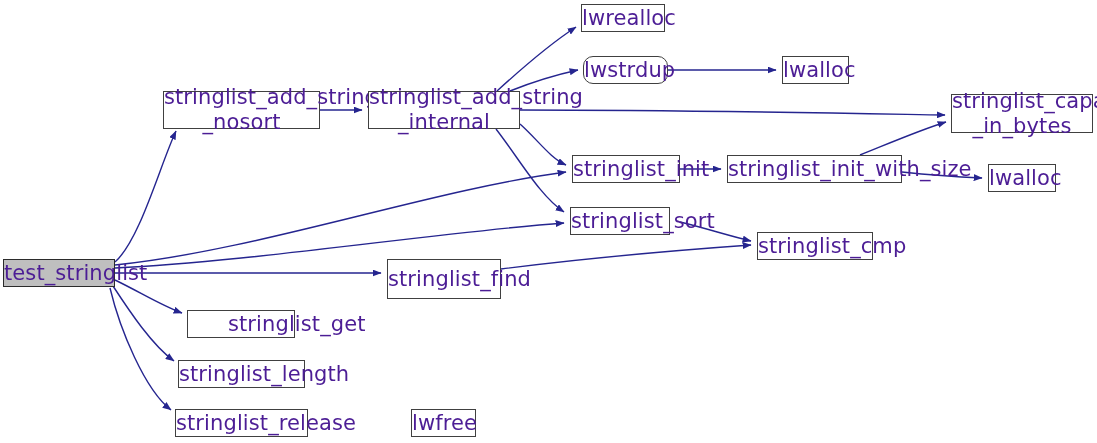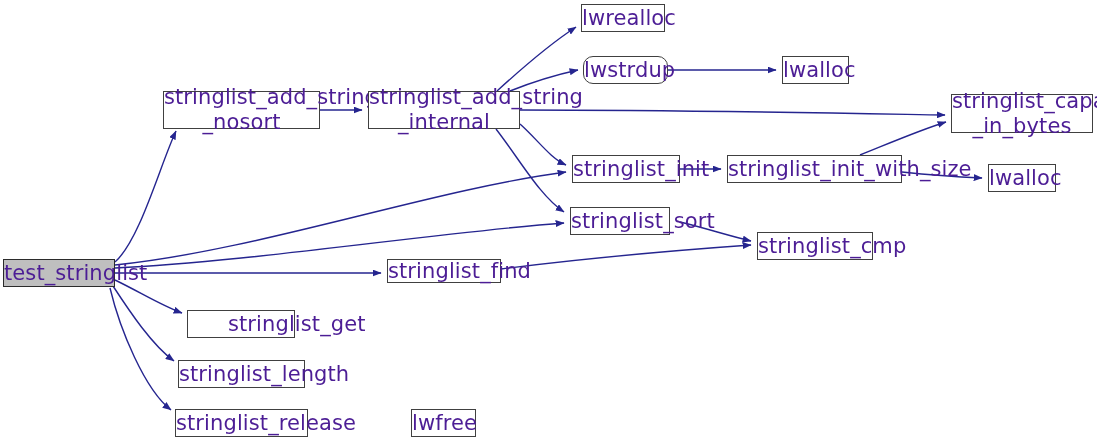--- a/index.html
+++ b/index.html
@@ -90,19 +90,19 @@
       <div class="node" style="left: 581px; top: 4px; width: 84px; height: 28px;"><span class="node-label">lwrealloc</span></div>
       <div class="node" style="left: 583px; top: 56px; width: 85px; height: 28px; border-radius: 10px;"><span class="node-label">lwstrdup</span></div>
       <div class="node" style="left: 782px; top: 56px; width: 67px; height: 28px;"><span class="node-label">lwalloc</span></div>
       <div class="node" style="left: 951px; top: 94px; width: 142px; height: 39px;"><span class="node-label">stringlist_capacity
 _in_bytes</span></div>
       <div class="node" style="left: 572px; top: 155px; width: 108px; height: 28px;"><span class="node-label">stringlist_init</span></div>
       <div class="node" style="left: 727px; top: 155px; width: 175px; height: 28px;"><span class="node-label">stringlist_init_with_size</span></div>
       <div class="node" style="left: 988px; top: 164px; width: 68px; height: 28px;"><span class="node-label">lwalloc</span></div>
       <div class="node" style="left: 570px; top: 207px; width: 100px; height: 28px;"><span class="node-label">stringlist_sort</span></div>
       <div class="node" style="left: 757px; top: 232px; width: 116px; height: 28px;"><span class="node-label">stringlist_cmp</span></div>
-      <div class="node" style="left: 387px; top: 259px; width: 114px; height: 24px; justify-content: center;"><span class="node-label">stringlist_find</span></div>
+      <div class="node" style="left: 387px; top: 259px; width: 114px; height: 40px; justify-content: center;"><span class="node-label">stringlist_find</span></div>
       <div class="node" style="left: 187px; top: 310px; width: 108px; height: 28px; padding-left: 40px;"><span class="node-label">stringlist_get</span></div>
       <div class="node" style="left: 178px; top: 360px; width: 127px; height: 28px;"><span class="node-label">stringlist_length</span></div>
       <div class="node" style="left: 175px; top: 409px; width: 133px; height: 28px;"><span class="node-label">stringlist_release</span></div>
       <div class="node" style="left: 411px; top: 409px; width: 65px; height: 28px;"><span class="node-label">lwfree</span></div>
     </div>
 </div>
 
 </body></html>

